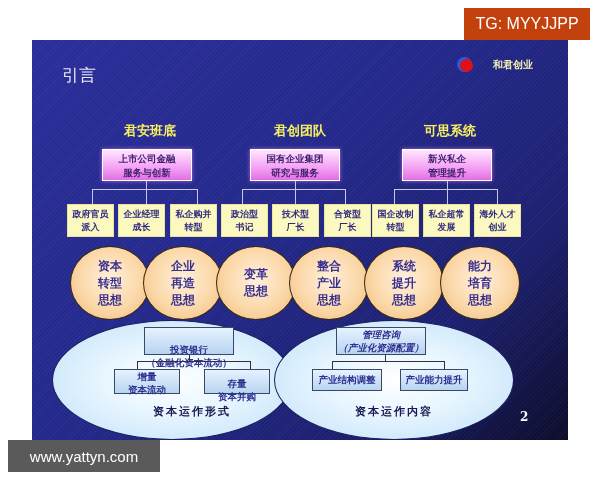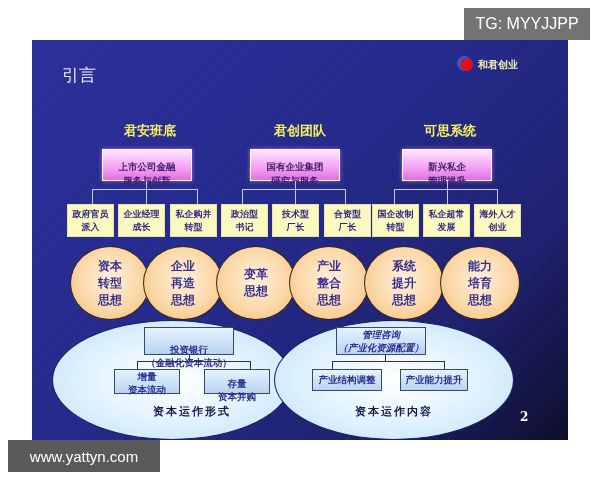--- a/index.html
+++ b/index.html
@@ -1,36 +1,36 @@
 <!DOCTYPE html>
 <html><head>
 <meta charset="utf-8">
 <style>
   * { box-sizing: border-box; margin: 0; padding: 0; }
   html, body { width: 600px; height: 480px; background: #ffffff; overflow: hidden; position: relative; font-family: "DejaVu Serif", serif; }
 
-  .watermark-top { position: absolute; left: 464px; top: 8px; width: 126px; height: 32px; background: #737373; color: #fff; font-family: "Liberation Sans", sans-serif; font-size: 16px; display: flex; align-items: center; justify-content: center; }
+  .watermark-top { position: absolute; left: 464px; top: 8px; width: 126px; height: 32px; background: #c2410c; color: #fff; font-family: "Liberation Sans", sans-serif; font-size: 16px; display: flex; align-items: center; justify-content: center; }
   .watermark-bottom { position: absolute; left: 8px; top: 440px; width: 152px; height: 32px; background: #5a5a5a; color: #fff; font-family: "Liberation Sans", sans-serif; font-size: 15px; display: flex; align-items: center; justify-content: center; }
 
   .slide { position: absolute; left: 32px; top: 40px; width: 536px; height: 400px;
     background: linear-gradient(135deg, #2a2e9a 0%, #23288a 45%, #1d2070 75%, #0c0c2a 100%); overflow: hidden; }
   .slide::before { content: ""; position: absolute; inset: 0;
     background: repeating-linear-gradient(135deg, rgba(255,255,255,0.03) 0 1px, transparent 1px 3px); pointer-events: none; }
 
   .title { position: absolute; left: 30px; top: 24px; color: #e8e8f4; font-family: "DejaVu Sans", sans-serif; font-size: 17px; }
-  .logo { position: absolute; left: 428px; top: 18px; display: flex; align-items: flex-start; gap: 5px; }
+  .logo { position: absolute; left: 428px; top: 18px; display: flex; align-items: flex-end; gap: 20px; }
   .logo-mark { width: 13px; height: 13px; border-radius: 50%; background: #e0101a; box-shadow: -2px -1px 0 1px #2b5ad8; }
   .logo-text { color: #f4f0b0; font-size: 10px; font-weight: bold; }
 
   .subtitle { position: absolute; left: 30px; top: 52px; color: #f8f060; font-size: 16px; font-weight: bold; letter-spacing: 1px; white-space: nowrap; }
   .subtitle .dot { color: #d8d8e8; margin-right: 8px; font-weight: normal; }
 
   .col-head { position: absolute; top: 82px; color: #f8f060; font-size: 13px; font-weight: bold; text-align: center; width: 120px; }
 
-  .mag-box { position: absolute; top: 109px; width: 90px; height: 32px; background: linear-gradient(180deg, #ffe6ff 0%, #f4a0f4 60%, #e070e0 100%); border: 1px solid #fff; color: #402070; font-size: 9.5px; font-weight: bold; text-align: center; line-height: 14px; padding-top: 10px; box-shadow: 0 0 4px rgba(255,150,255,0.6); }
+  .mag-box { position: absolute; top: 109px; width: 90px; height: 32px; background: linear-gradient(180deg, #ffe6ff 0%, #f4a0f4 60%, #e070e0 100%); border: 1px solid #fff; color: #402070; font-size: 9.5px; font-weight: bold; text-align: center; line-height: 14px; padding-top: 2px; box-shadow: 0 0 4px rgba(255,150,255,0.6); }
 
   .conn { position: absolute; border-color: #c8c8e0; border-style: solid; }
 
   .yel-box { position: absolute; top: 164px; width: 47px; height: 33px; background: #fbf9c0; border: 1px solid #e8e4a0; color: #302a80; font-size: 9px; font-weight: bold; text-align: center; line-height: 13px; padding-top: 3px; }
 
   .circle { position: absolute; top: 206px; width: 80px; height: 74px; border-radius: 50%;
     background: radial-gradient(circle at 50% 45%, #fff0dc 0%, #fbd8a8 55%, #f0b878 100%);
     border: 1px solid #3a2810; color: #383090; font-size: 12px; font-weight: bold; text-align: center; line-height: 17px; display: flex; flex-direction: column; justify-content: center; }
 
   .ellipse { position: absolute; width: 240px; height: 120px; border-radius: 50%;
@@ -129,22 +129,22 @@
   <div class="circle" style="left:111px">
       <div>企业</div>
       <div>再造</div>
       <div>思想</div>
     </div>
   <div class="circle" style="left:184px">
       <div>变革</div>
       <div>思想</div>
     </div>
   <div class="circle" style="left:257px">
+      <div>整合</div>
       <div>产业</div>
-      <div>整合</div>
       <div>思想</div>
     </div>
   <div class="circle" style="left:332px">
       <div>系统</div>
       <div>提升</div>
       <div>思想</div>
     </div>
   <div class="circle" style="left:408px">
       <div>能力</div>
       <div>培育</div>

